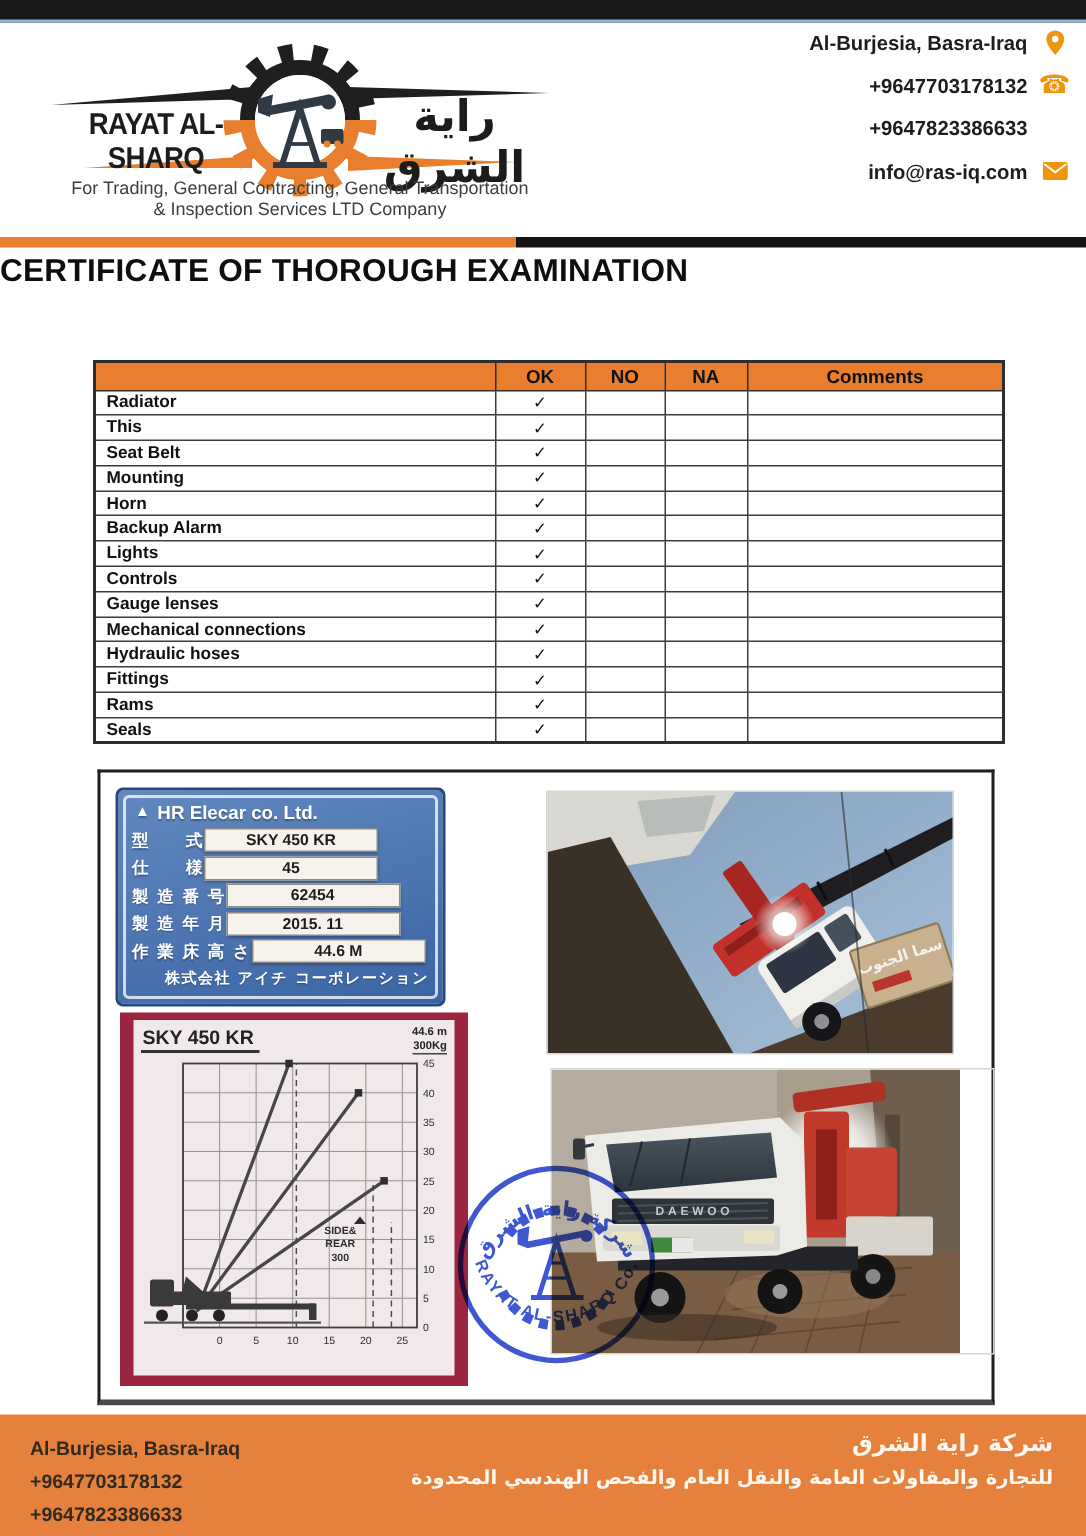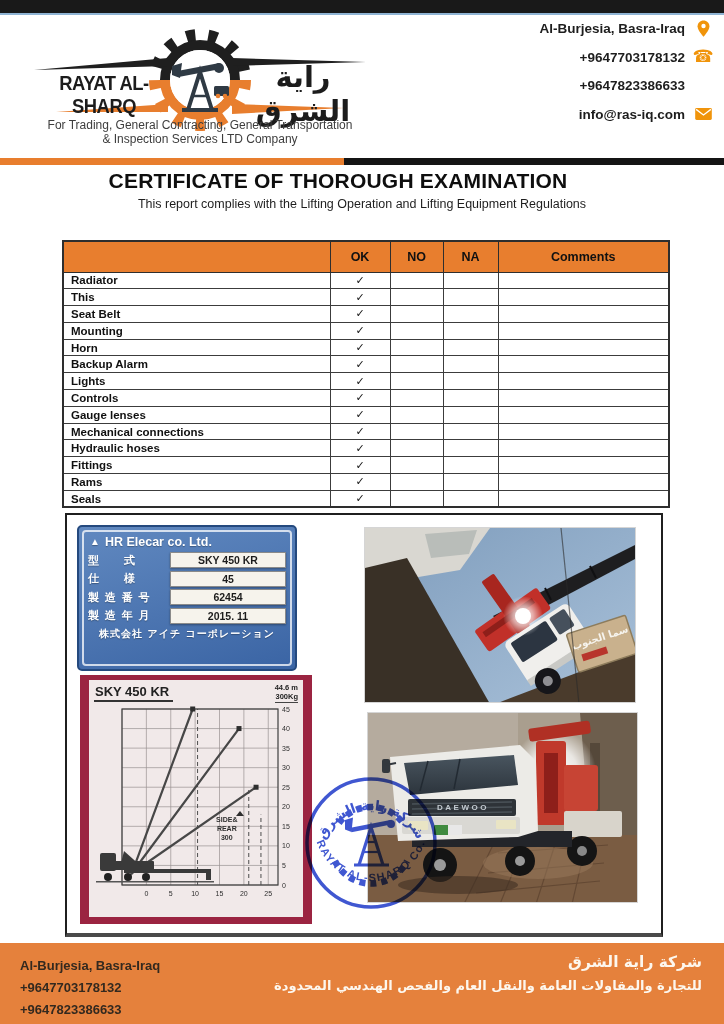--- a/index.html
+++ b/index.html
@@ -22,66 +22,66 @@
   .crow{display:flex;justify-content:flex-end;align-items:center;height:17px;margin-bottom:11.5px}
   .ctext{font-size:13.5px;font-weight:600;color:#1d1d1d;white-space:nowrap}
   .cicon{width:22px;margin-left:7px;display:flex;justify-content:center;align-items:center}
   .phone-glyph{font-size:17px;color:#F0940B;line-height:16px}
 
   
   .divider{position:absolute;left:0;top:158px;width:724px;height:7px}
   .divider .o{position:absolute;left:0;top:0;width:344px;height:7px;background:#E87E2E}
   .divider .b{position:absolute;left:344px;top:0;width:380px;height:7px;background:#141414}
 
-  .cert-title{position:absolute;left:0;top:169px;width:676px;text-align:center;font-size:21px;font-weight:800;color:#0e0e0e;letter-spacing:.2px}
+  .cert-title{position:absolute;left:0;top:169px;width:676px;text-align:left;font-size:21px;font-weight:800;color:#0e0e0e;letter-spacing:.2px}
   .cert-sub{position:absolute;left:0;top:197px;width:724px;text-align:center;font-size:12.5px;color:#1e1e1e}
 
   .report-row{position:absolute;left:62px;top:225px;width:606px;display:flex;justify-content:space-between;font-size:11.5px;color:#1a1a1a}
   .report-row b{font-weight:800}
   .pagelab{font-weight:700}
 
   
   table.checklist{position:absolute;left:62px;top:240px;width:606px;border-collapse:collapse;table-layout:fixed;border:2px solid #2e2e2e}
-  .checklist th{background:#E87E2E;border:1px solid #2e2e2e;height:31px;font-size:12.5px;font-weight:800;color:#111;text-align:center}
+  .checklist th{background:#E87E2E;border:1px solid #2e2e2e;height:19px;font-size:12.5px;font-weight:800;color:#111;text-align:center}
   .checklist td{border:1px solid #3c3c3c;height:16.8px;font-size:11.5px;font-weight:700;color:#101010;padding:0 0 0 7px;overflow:hidden;white-space:nowrap}
   .checklist td.c{text-align:center;padding:0;font-weight:400;font-size:11px}
 
   
   .evidence{position:absolute;left:65px;top:513px;width:598px;height:424px;border:2px solid #1f1f1f;border-bottom:4px solid #4a4a4a;background:#fff}
 
   
   .plate{position:absolute;left:10px;top:10px;width:220px;height:146px;background:linear-gradient(165deg,#6189c0,#3a64a4);border:2px solid #24497e;border-radius:5px;padding:7px 9px 4px 9px}
   .plate::before{content:"";position:absolute;inset:3px;border:2px solid rgba(255,255,255,.75);border-radius:4px;pointer-events:none}
   .plate-title{display:flex;align-items:center;gap:5px;color:#fff;font-weight:800;font-size:12.5px;margin:1px 0 3px 2px;text-shadow:0 1px 1px rgba(0,0,0,.3)}
   .plate-tri{font-size:10px;line-height:10px}
-  .prow{display:flex;align-items:center;justify-content:space-between;margin-bottom:2.5px}
+  .prow{display:flex;align-items:center;margin-bottom:2.5px}
   .plabel{color:#fff;font-weight:700;font-size:11px;letter-spacing:1px;white-space:nowrap;font-family:"DejaVu Sans",sans-serif;text-shadow:0 1px 1px rgba(0,0,0,.3)}
   .pval{width:116px;height:16px;background:#f6f3ec;border:1px solid #8a8a8a;color:#1c1c1c;font-weight:700;font-size:10.5px;text-align:center;line-height:15px;box-shadow:0 1px 2px rgba(0,0,0,.35)}
-  .plate-footer{text-align:center;color:#fff;font-weight:800;font-size:10px;margin-top:3px;letter-spacing:1px;font-family:"DejaVu Sans",sans-serif;text-shadow:0 1px 1px rgba(0,0,0,.3)}
+  .plate-footer{text-align:right;color:#fff;font-weight:800;font-size:10px;margin-top:3px;letter-spacing:1px;font-family:"DejaVu Sans",sans-serif;text-shadow:0 1px 1px rgba(0,0,0,.3)}
 
   
   .chartphoto{position:absolute;left:13px;top:160px;width:232px;height:249px;background:#9b2441}
   .chartpaper{position:absolute;left:9px;top:5px;right:9px;bottom:7px;background:#f1e9e9;display:flex;flex-direction:column;padding:4px 5px 2px 5px}
   .chart-head{display:flex;justify-content:space-between;align-items:flex-start;height:22px}
   .chart-title{font-size:13px;font-weight:800;color:#222;border-bottom:2px solid #333;padding:0 4px 1px 1px}
   .chart-ann{font-size:7.5px;font-weight:700;color:#222;text-align:right;line-height:8.5px;border-bottom:1px solid #444;padding-bottom:1px}
   .chart-svg-wrap{flex:1}
   .gl{stroke:#9a9292;stroke-width:.7}
   .gb{stroke:#3f3f3f;stroke-width:1.2;fill:none}
   .dv{stroke:#4d4d4d;stroke-width:1;stroke-dasharray:4 3;fill:none}
   .boom{stroke:#474747;stroke-width:2.2;fill:none;stroke-linecap:round}
   .tip{fill:#2e2e2e}
   .xt,.yt{font-size:7px;fill:#2e2e2e;font-family:"Liberation Sans",sans-serif}
   .xt{text-anchor:middle}
   .ca{font-size:7px;font-weight:700;fill:#2e2e2e;text-anchor:middle;font-family:"Liberation Sans",sans-serif}
 
   
   .photo{position:absolute;overflow:hidden;border:1px solid #d5d5d5}
   .photo1{left:297px;top:12px;width:272px;height:176px}
-  .photo2{left:300px;top:197px;width:271px;height:191px}
+  .photo2{left:300px;top:197px;width:296px;height:191px}
 
   
   .stamp{position:absolute;left:234px;top:258px;width:140px;height:140px;opacity:.9;mix-blend-mode:multiply}
 
   
   .gapline{position:absolute;left:0;top:937px;width:724px;height:6px;background:#fff}
   .footer{position:absolute;left:0;top:943px;width:724px;height:81px;background:#E5813C}
   .f-left{position:absolute;left:20px;top:12px;font-size:13px;font-weight:700;color:#33291f;line-height:22px}
   .f-right{position:absolute;right:22px;top:10px;text-align:right;color:#fdf7ee;direction:rtl}
   .f-right .l1{font-size:15.5px;font-weight:700;margin-bottom:7px}
@@ -171,21 +171,20 @@
       </span>
     </div>
   </div>
 
   <div class="divider">
     <div class="o"></div>
     <div class="b"></div>
   </div>
 
   <div class="cert-title">CERTIFICATE OF THOROUGH EXAMINATION</div>
-  <div class="cert-sub">This report complies with the Lifting Operation and Lifting Equipment Regulations</div>
 
 
   <table class="checklist">
     <colgroup>
         <col style="width:267px">
         <col style="width:60px">
         <col style="width:53px">
         <col style="width:55px">
         <col style="width:171px">
       </colgroup>
@@ -316,20 +315,24 @@
             <span class="plabel">仕　　様</span>
             <span class="pval">45</span>
           </div>
           <div class="prow">
             <span class="plabel">製 造 番 号</span>
             <span class="pval">62454</span>
           </div>
           <div class="prow">
             <span class="plabel">製 造 年 月</span>
             <span class="pval">2015. 11</span>
+          </div>
+          <div class="prow">
+            <span class="plabel">作 業 床 高 さ</span>
+            <span class="pval">44.6 M</span>
           </div>
         </div>
       <div class="plate-footer">株式会社 アイチ コーポレーション</div>
     </div>
 
     <div class="chartphoto">
       <div class="chartpaper">
         <div class="chart-head">
           <span class="chart-title">SKY 450 KR</span>
           <span class="chart-ann">

